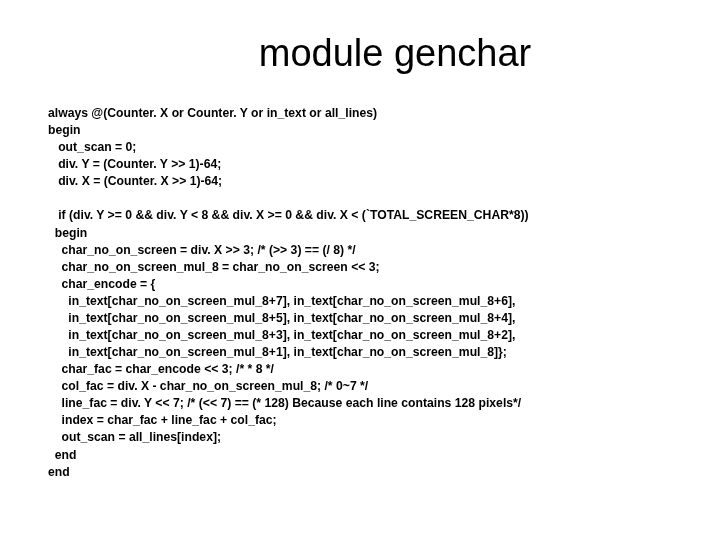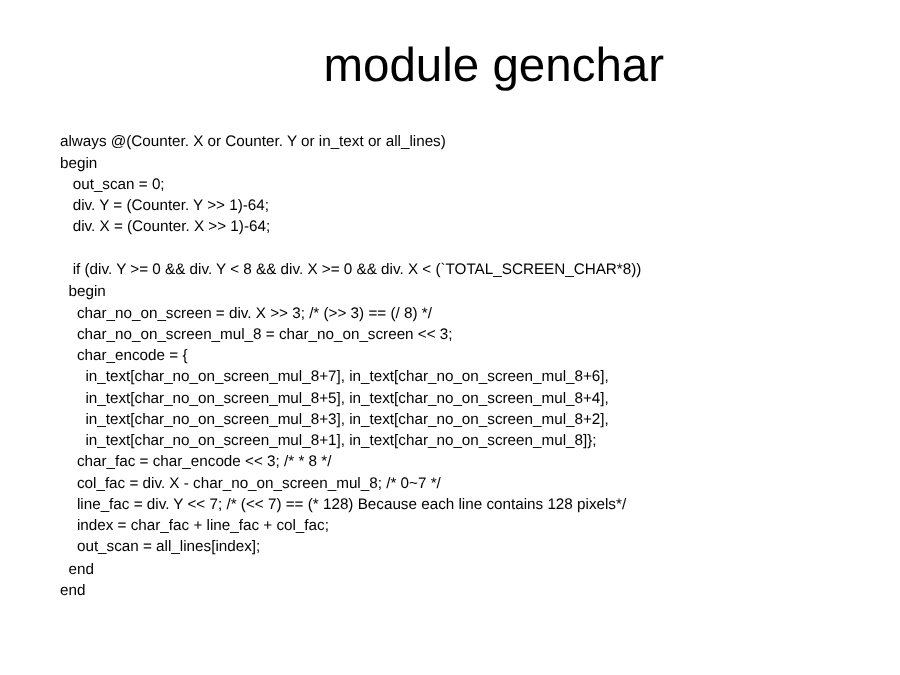--- a/index.html
+++ b/index.html
@@ -20,21 +20,21 @@
       font-size: 38px;
       font-weight: 400;
       color: #000;
       text-align: center;
       margin-left: 70px;
       margin-bottom: 30px;
     }
     .code-block {
       font-family: Arial, Helvetica, sans-serif;
       font-size: 12.2px;
-      font-weight: 400;
+      font-weight: 700;
       color: #000;
       line-height: 1.4;
       white-space: pre;
       padding-left: 48px;
     }
   </style>
 </head>
 <body>
 
 <div class="slide">

